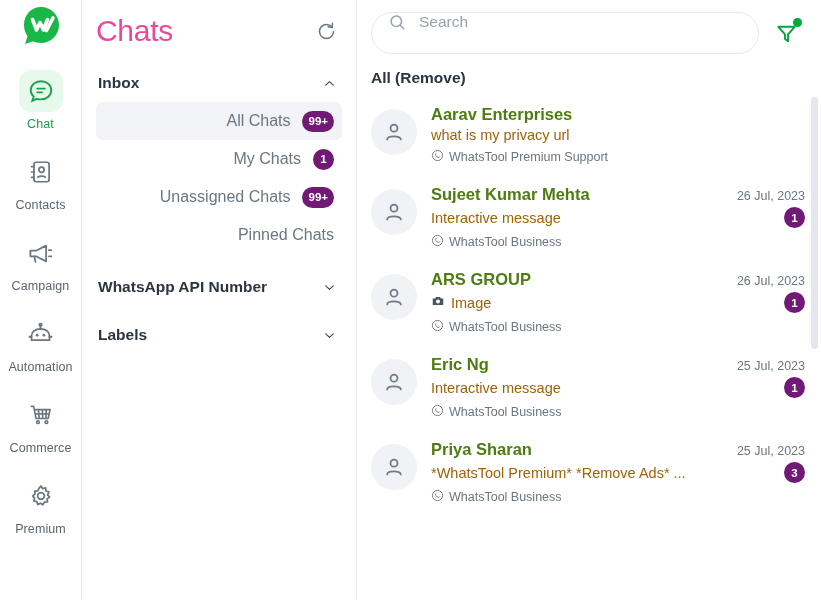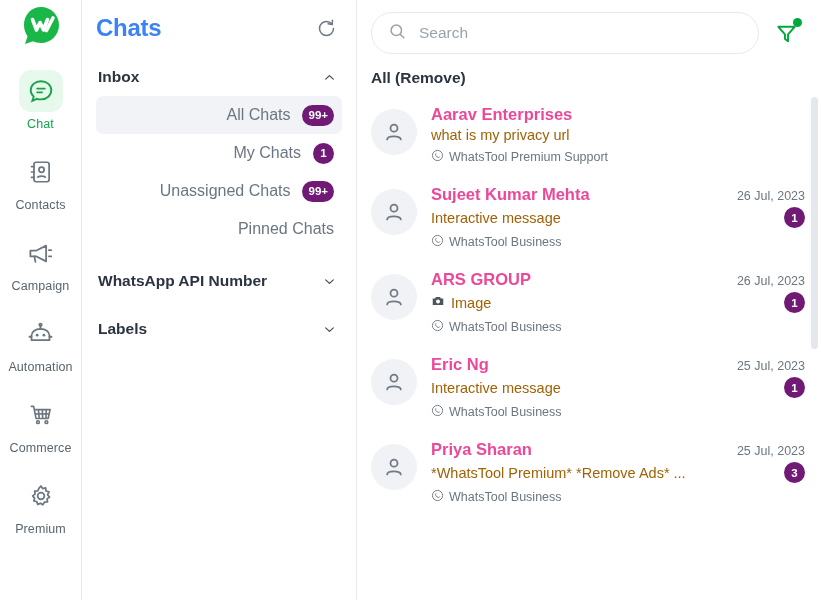--- a/index.html
+++ b/index.html
@@ -38,21 +38,21 @@
   
   .chats-panel {
     width: 275px; height: 600px; background: #fff;
     border-right: 1px solid #e8eaed; flex-shrink: 0;
     padding: 0 14px;
   }
   .chats-head {
     display: flex; align-items: center; justify-content: space-between;
     padding: 14px 2px 10px 0;
   }
-  .chats-title { font-size: 24px; font-weight: bold; color: #3b82f6; letter-spacing: -.3px; }
+  .chats-title { font-size: 30px; font-weight: normal; color: #ec4899; letter-spacing: -.3px; }
   .refresh-btn { width: 28px; height: 28px; display:flex; align-items:center; justify-content:center; cursor:pointer; }
 
   .group { margin-top: 10px; }
   .group-head {
     display: flex; align-items: center; justify-content: space-between;
     padding: 6px 6px 6px 2px; cursor: pointer;
   }
   .group-title { font-size: 15.5px; font-weight: bold; color: #2b3440; }
   .chev { width: 14px; height: 14px; color:#4a5560; display:flex; align-items:center; justify-content:center; }
 
@@ -70,38 +70,38 @@
   }
   .badge.round { min-width: 21px; padding: 0; }
 
   .group.sep { margin-top: 18px; }
 
   
   .main { flex: 1; height: 600px; background: #fff; position: relative; overflow: hidden; }
   .search-row { display: flex; align-items: center; padding: 12px 14px 0 14px; }
   .search-box {
     flex: 1; height: 42px; border: 1px solid #e6e9ee; border-radius: 999px;
-    display: flex; align-items: center; padding: 0 16px; cursor: text;
+    display: flex; align-items: flex-start; padding: 0 16px; cursor: text;
   }
   .search-ph { font-size: 15.5px; color: #9aa3ad; margin-left: 12px; }
   .filter-btn { width: 42px; height: 42px; margin-left: 6px; position: relative; cursor: pointer;
                 display: flex; align-items: center; justify-content: center; }
   .filter-dot { position: absolute; top: 6px; right: 5px; width: 9px; height: 9px; border-radius: 50%; background: #00a83e; }
 
   .list-title { font-size: 15.5px; font-weight: bold; color: #2b3440; padding: 15px 0 8px 14px; }
 
   .chat-scroll { height: 496px; overflow: hidden; position: relative; }
   .chat-row { display: flex; padding: 10px 16px 10px 14px; cursor: pointer; align-items: flex-start; }
   .avatar {
     width: 46px; height: 46px; border-radius: 50%; background: #f1f2f6;
     display: flex; align-items: center; justify-content: center; flex-shrink: 0; margin-top: 4px;
   }
   .chat-body { flex: 1; margin-left: 14px; min-width: 0; }
   .chat-line1 { display: flex; align-items: baseline; justify-content: space-between; }
-  .chat-name { font-size: 16.5px; font-weight: bold; color: #ec4899; white-space: nowrap; }
+  .chat-name { font-size: 16.5px; font-weight: bold; color: #4d7c0f; white-space: nowrap; }
   .chat-time { font-size: 12.5px; color: #6b7680; white-space: nowrap; margin-left: 8px; }
   .chat-line2 { display: flex; align-items: center; justify-content: space-between; margin-top: 3px; }
   .chat-msg { font-size: 14.5px; color: #a16207; overflow: hidden; white-space: nowrap; text-overflow: ellipsis;
               display: flex; align-items: center; gap: 6px; }
   .chat-src { font-size: 12.5px; color: #6b7680; margin-top: 6px; display: flex; align-items: center; gap: 5px; }
 
   
   .sbar-track { position: absolute; top: 0; right: 3px; width: 7px; height: 496px; }
   .sbar-thumb { position: absolute; top: 2px; left: 0; width: 7px; height: 252px; border-radius: 4px; background: #e4e7ec; }
 </style>

